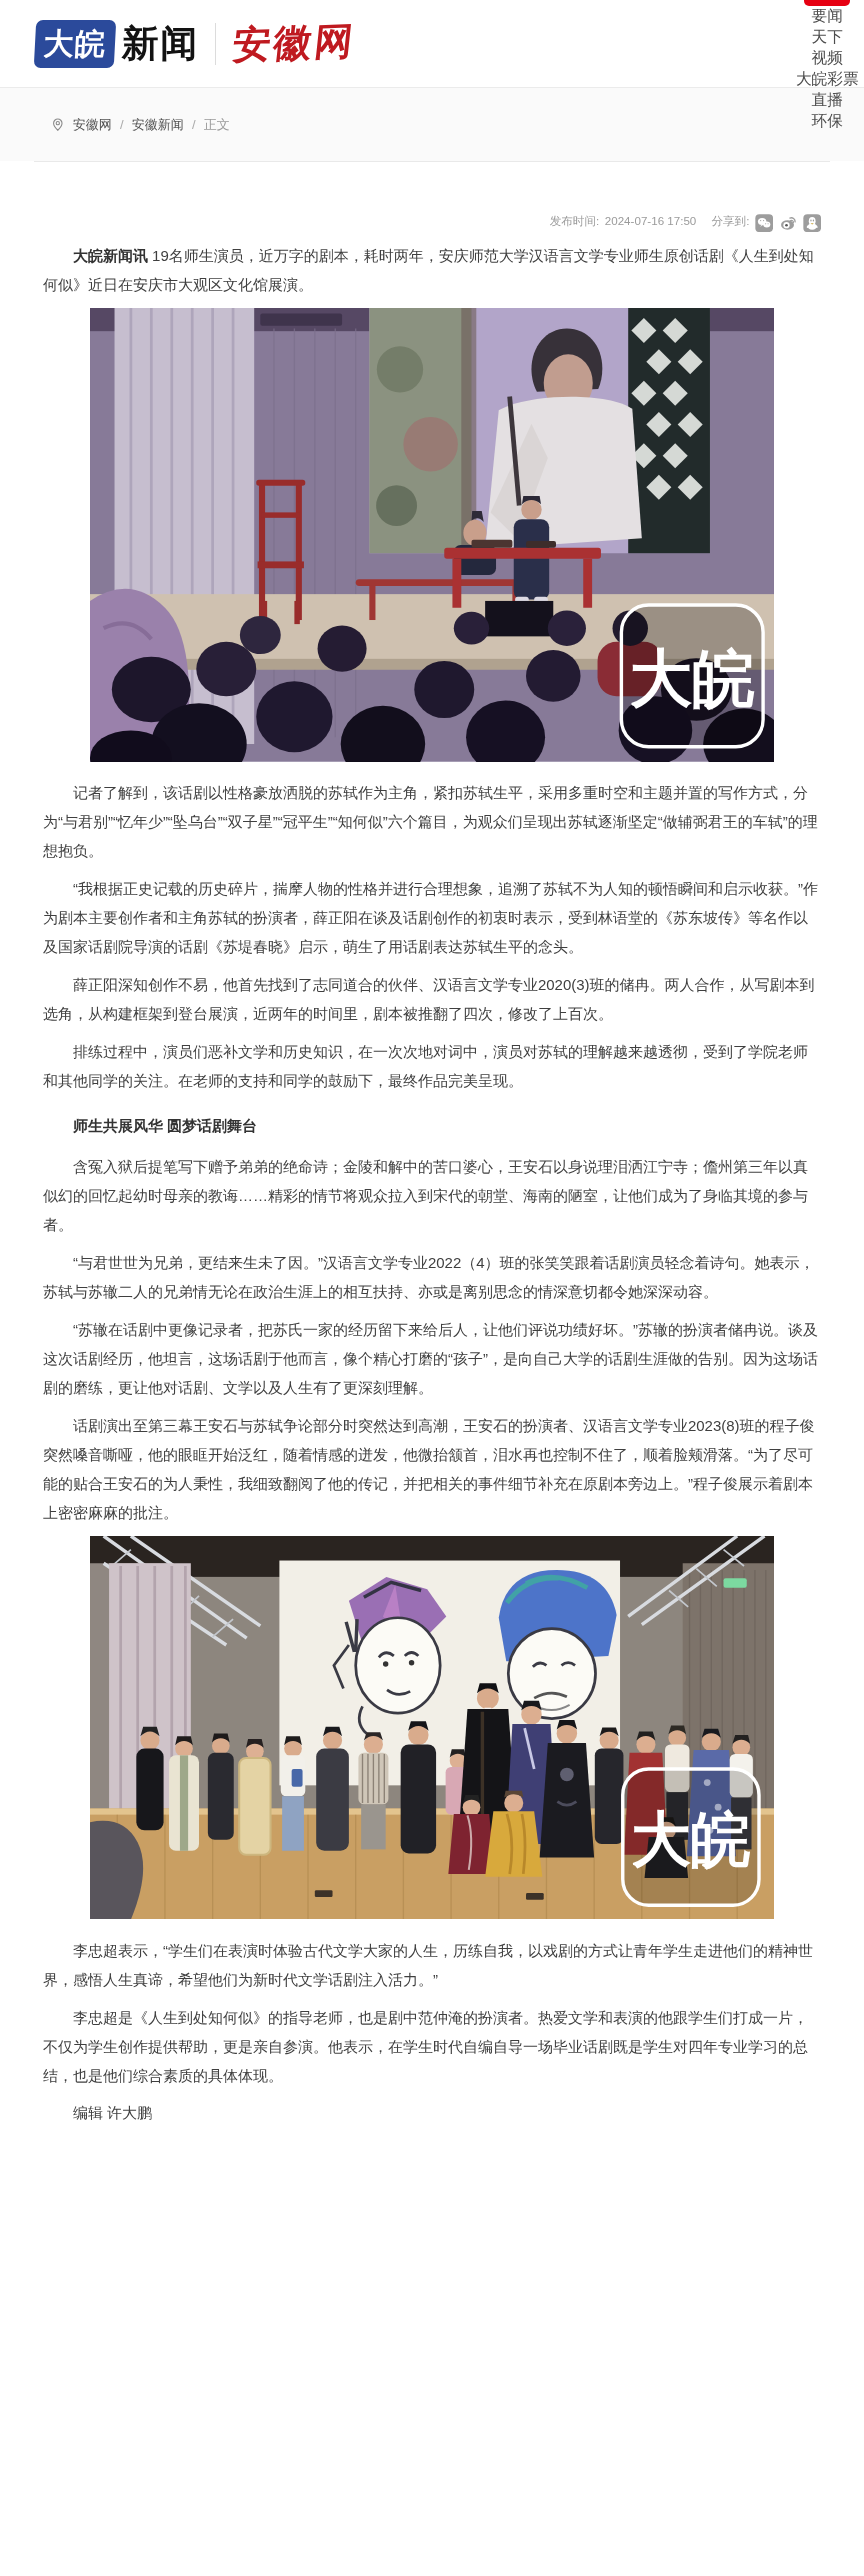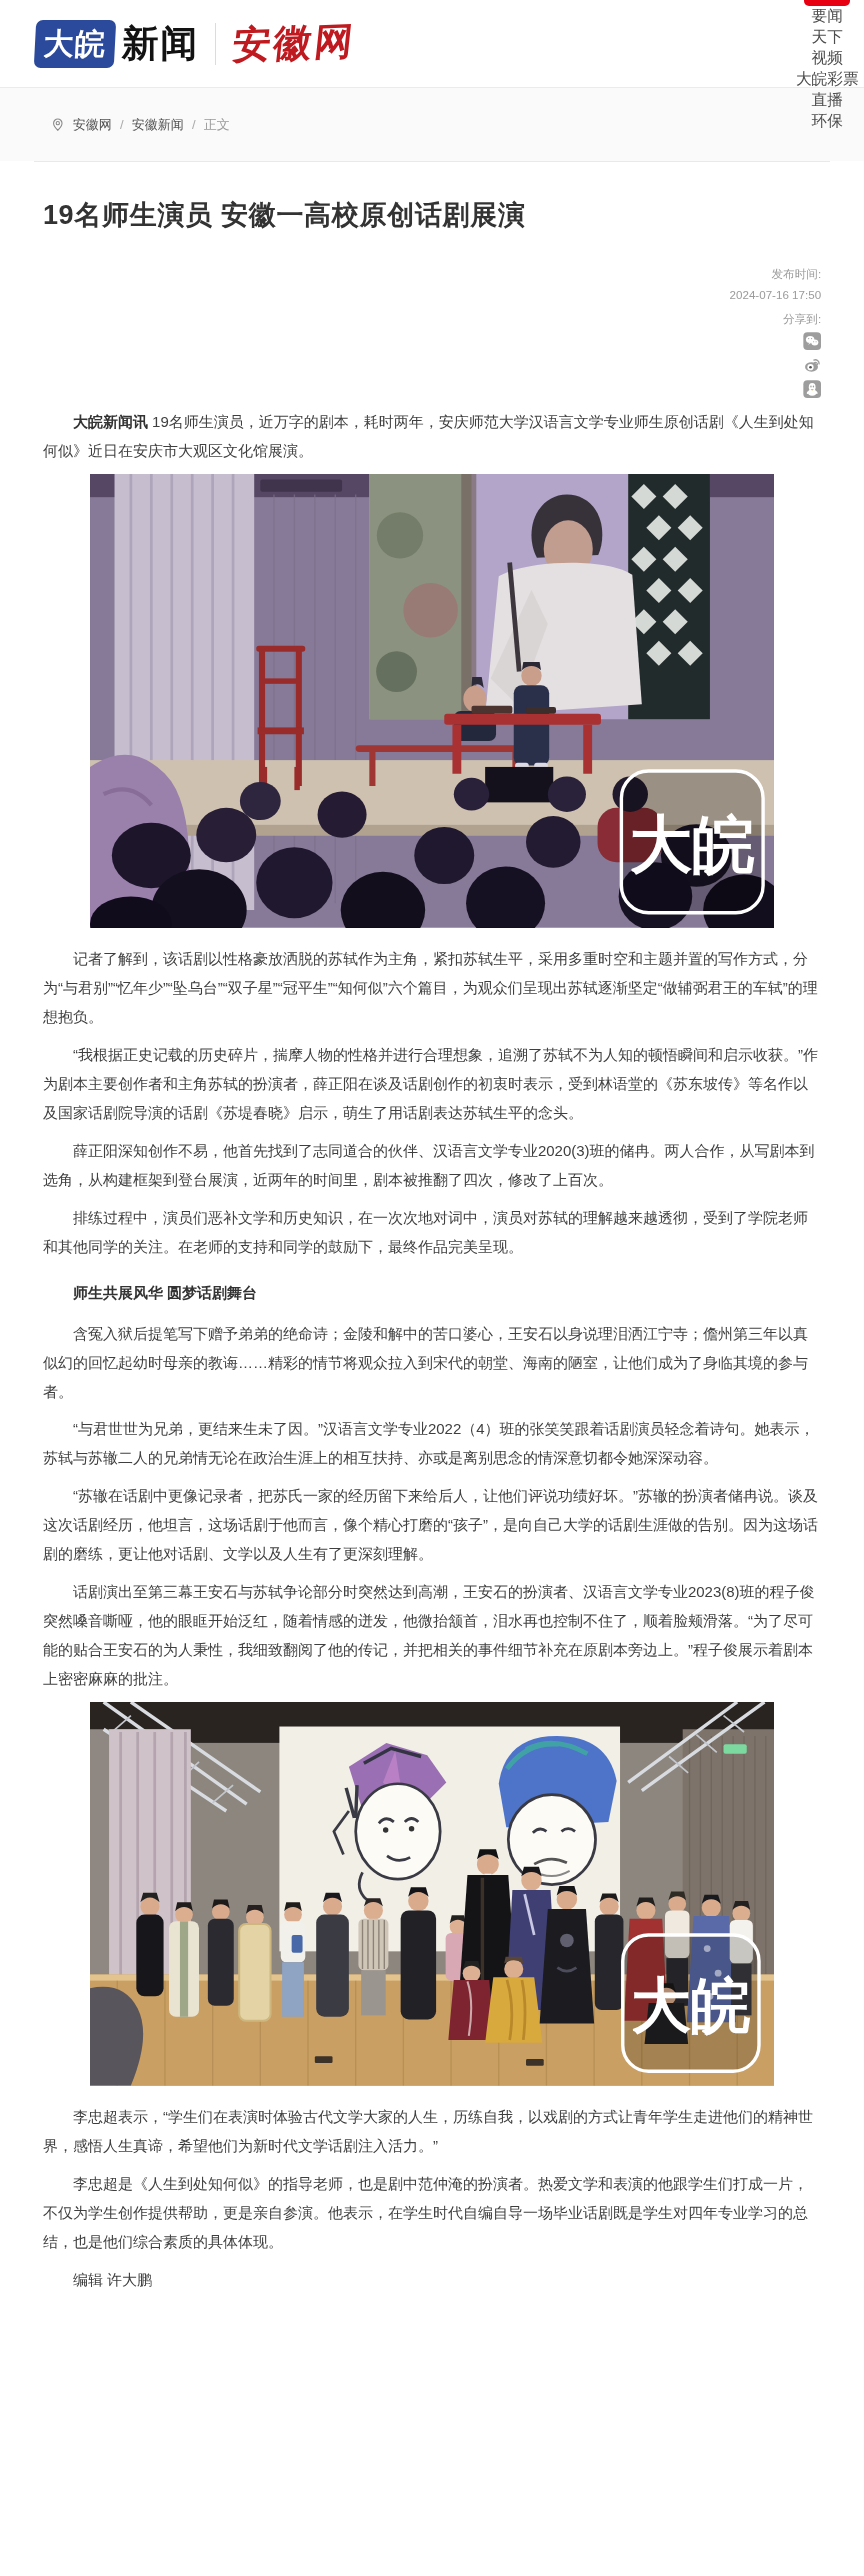--- a/index.html
+++ b/index.html
@@ -36,22 +36,22 @@
   .crumb-strip { height:73px; background:#fafafa; display:flex; align-items:center; padding:0 51px; }
   .crumb { display:flex; align-items:center; font-size:13px; color:#4f4f4f; gap:8.2px; }
   .crumb .pin { width:13.6px; height:13.6px; display:inline-block; }
   .crumb a { color:#4f4f4f; text-decoration:none; cursor:pointer; }
   .crumb .sep { color:#aaa; }
   .crumb .current { color:#9b9b9b; }
   
   .article { margin:0 34px; border-top:0.7px solid #e9e9e9; padding:17.7px 8.9px 0; }
   .article-title { font-size:27px; font-weight:700; color:#333; margin-top:17.7px; letter-spacing:0.7px; }
   .meta {
-    margin-top:34px; display:flex; justify-content:flex-end; align-items:flex-end;
-    gap:5.5px; color:#9b9b9b; font-size:11.6px;flex-direction:column;
+    margin-top:34px; display:flex; justify-content:flex-end; align-items:flex-start;
+    gap:5.5px; color:#9b9b9b; font-size:11.6px;
   }
   .share-icon { width:18.4px; height:18.4px; display:inline-block; vertical-align:middle; cursor:pointer; }
   .article-body { margin-top:8.2px; font-size:15px; color:#3f3f3f; }
   .article-body p { line-height:29px; margin:8.9px 0; text-indent:2em; }
   .article-body p strong { font-weight:700; color:#333; }
   .article-body h3 { font-size:15px; font-weight:700; color:#333; line-height:35px; margin:13.6px 0 5.5px; text-indent:2em; }
   .article-body figure { width:684px; margin:5.5px auto 16.4px; }
   .article-body figure svg { display:block; width:684px; }
   .wm-text {
     font-family:"DejaVu Serif","Liberation Serif",serif;
@@ -90,21 +90,20 @@
     </span>
     <a>安徽网</a>
     <span class="sep">/</span>
     <a>安徽新闻</a>
     <span class="sep">/</span>
     <span class="current">正文</span>
   </div>
 </div>
 
 <div class="article">
-  <h1 class="article-title">19名师生演员 安徽一高校原创话剧展演</h1>
 
   <div class="meta">
     <span>发布时间:</span>
     <span>2024-07-16 17:50</span>
     <span style="width:4.1px"></span>
     <span>分享到:</span>
     <span class="share-icon">
       <svg viewBox="0 0 27 27">
           <rect x="0.5" y="0.5" width="26" height="26" rx="6" fill="#9d9d9d"></rect>
           <ellipse cx="10.5" cy="11" rx="6.2" ry="5.2" fill="#fff"></ellipse>

